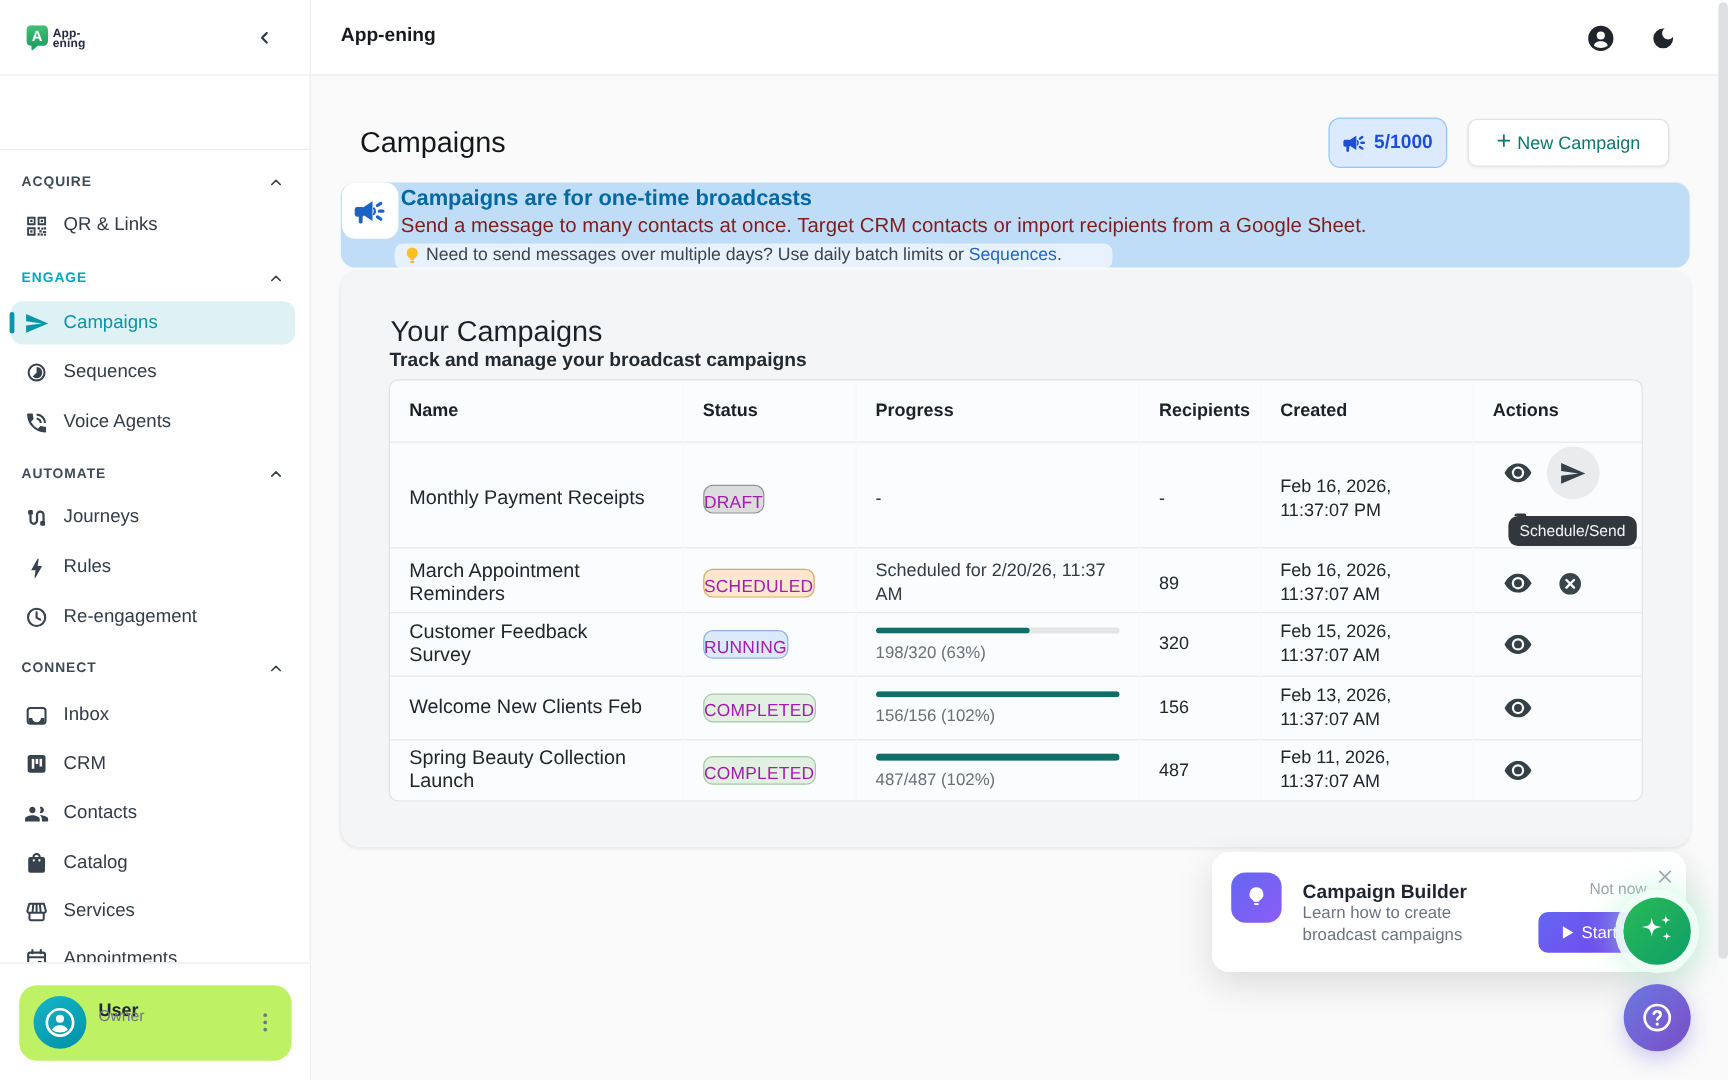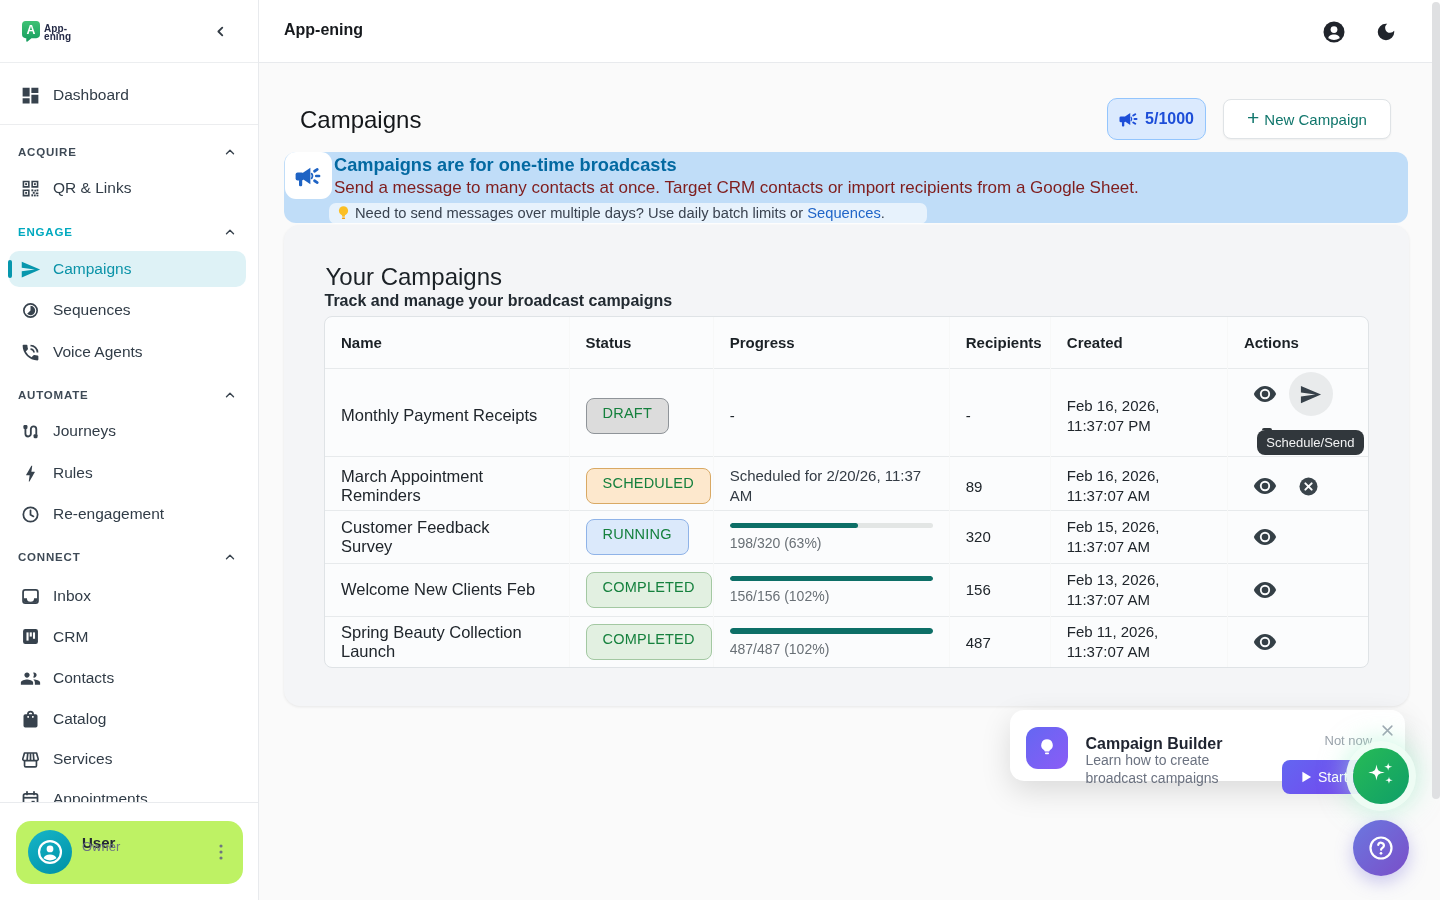--- a/index.html
+++ b/index.html
@@ -44,36 +44,36 @@
 #twrap{position:absolute;left:40.5px;top:91px;width:1044.5px;height:352.5px;background:#fbfcfd;border:1px solid #dfe3e6;border-radius:8px;overflow:hidden}
 table{border-collapse:collapse;width:1042.5px;table-layout:fixed}
 th{border-right:1px solid #f7f8f8;text-align:left;font-size:15px;font-weight:bold;color:#1b2126;padding:0 0 0 16px;height:52px}
 td{border-right:1px solid #f7f8f8;padding:0 0 0 16px;vertical-align:middle;font-size:16.5px;color:#20262c}
 tbody tr{border-top:1px solid #e7eaec}
 td:last-child,th:last-child{border-right:none}
 .r2 td{padding-top:6px}
 .r1 td{padding-top:6px}
 .sub2{font-size:15px;color:#333b44;line-height:20px}
 .created{font-size:15px;color:#20262c;line-height:20px}
-.badge{display:inline-block;height:36px;line-height:29px;padding:0 16px;border-radius:8px;font-size:14.5px;letter-spacing:.2px;color:#15803d;border:1px solid}
+.badge{display:inline-block;height:24px;line-height:29px;padding:0 0;border-radius:8px;font-size:14.5px;letter-spacing:.2px;color:#a21caf;border:1px solid}
 .b-draft{background:#dcdcdc;border-color:#8f9499}
 .b-sched{background:#fde8cd;border-color:#d9a964}
 .b-run{background:#dbe9fb;border-color:#8fb3e8}
 .b-done{background:#e2f0e1;border-color:#a3c8a2}
 .pwrap{width:203px}
 .pbar{height:5.5px;border-radius:3px;background:#e3e6e5;overflow:hidden}
 .pfill{height:100%;background:#0d6f67;border-radius:3px}
 .plabel{margin-top:7px;font-size:14px;color:#697076}
 .acts{display:flex;align-items:center;gap:2px}
 .eyebtn{width:43px;height:40px;display:flex;align-items:center;justify-content:center}
 .sendcirc{width:44px;height:44px;border-radius:50%;background:#e9ebec;display:flex;align-items:center;justify-content:center}
 .xbtn{width:40px;height:40px;display:flex;align-items:center;justify-content:center}
 #tooltip{position:absolute;left:29px;top:61px;width:107px;height:25px;background:#31373c;border-radius:8px;color:#f2f3f4;font-size:13px;display:flex;align-items:center;justify-content:center;white-space:nowrap}
 
-#popup{position:absolute;left:1009.5px;top:710px;width:395.5px;height:71px;background:#fff;border-radius:14px;box-shadow:0 10px 30px rgba(0,0,0,.13)}
+#popup{position:absolute;left:1009.5px;top:710px;width:395.5px;height:100px;background:#fff;border-radius:14px;box-shadow:0 10px 30px rgba(0,0,0,.13)}
 #bulb{position:absolute;left:16px;top:17px;width:42px;height:42px;border-radius:12px;background:linear-gradient(135deg,#6467f2,#8b5cf6);display:flex;align-items:center;justify-content:center}
 #ptitle{position:absolute;left:76px;top:25px;font-size:16px;font-weight:bold;color:#1f2430}
 #pbody{position:absolute;left:76px;top:41px;font-size:14px;color:#6b7280;line-height:18px}
 #notnow{position:absolute;left:315px;top:23px;font-size:13px;color:#9aa2ab}
 #startbtn{position:absolute;left:272.5px;top:50px;width:112px;height:34px;border-radius:8px;background:linear-gradient(135deg,#6366f1,#7c3aed);color:#fff;font-size:14px;display:flex;align-items:center;gap:6px;padding-left:19px;overflow:hidden;white-space:nowrap}
 #pclose{position:absolute;left:370px;top:13px;color:#9ca3af}
 #greenbtn{position:absolute;left:1353px;top:748px;width:55.5px;height:55.5px;border-radius:50%;background:linear-gradient(135deg,#27bb56,#0f9e68);box-shadow:0 0 0 7px rgba(240,253,245,.9),0 0 24px 10px rgba(167,243,208,.5);display:flex;align-items:center;justify-content:center}
 #helpbtn{position:absolute;left:1352.5px;top:820px;width:56px;height:56px;border-radius:50%;background:linear-gradient(135deg,#6b78e0,#7a4ec8);box-shadow:0 6px 18px rgba(109,99,216,.35);display:flex;align-items:center;justify-content:center}
 #sbar{position:absolute;left:1432px;top:2px;width:8px;height:797px;border-radius:4px;background:#dfe0e2}
 </style></head>
@@ -284,26 +284,20 @@
         </defs>
    <path fill="url(#lg)" d="M4 0h11a4 4 0 0 1 4 4v10a4 4 0 0 1-4 4h-5l-4.2 3.6c-.7.6-1.3.2-1.3-.6V18H4a4 4 0 0 1-4-4V4a4 4 0 0 1 4-4z"></path>
    <text x="9.5" y="13.6" text-anchor="middle" font-size="13" font-weight="bold" fill="#fff" font-family="Liberation Sans">A</text>
   </svg>
   <div id="brand">App-<br>ening</div>
   <svg id="collapse" width="17" height="17" viewBox="0 0 24 24" fill="none" stroke="#333c45" stroke-width="2.6" stroke-linecap="round" stroke-linejoin="round">
         <path d="M14.5 6.5 9 12l5.5 5.5"></path>
       </svg>
  </div>
  <div id="nav">
-  <div class="item" style="top:13px">
-        <svg width="21" height="21" viewBox="0 0 24 24" fill="#37424d">
-          <path d="M3 13h8V3H3v10zm0 8h8v-6H3v6zm10 0h8V11h-8v10zm0-18v6h8V3h-8z"></path>
-        </svg>
-        <span class="lbl">Dashboard</span>
-      </div>
   <div class="divider" style="top:59.5px"></div>
   <div class="sect" style="top:81px">ACQUIRE<svg class="chev" width="16" height="14" viewBox="0 0 24 24" fill="none" stroke="#39444f" stroke-width="2.4" stroke-linecap="round" stroke-linejoin="round">
           <path d="M6 15l6-6 6 6"></path>
         </svg></div>
   <div class="item" style="top:106px">
         <svg width="21" height="21" viewBox="0 0 24 24" fill="#37424d">
           <path d="M3 3h8v8H3zm1.8 1.8v4.4h4.4V4.8z"></path>
           <rect x="5.9" y="5.9" width="2.2" height="2.2"></rect>
           <path d="M13 3h8v8h-8zm1.8 1.8v4.4h4.4V4.8z"></path>
           <rect x="15.9" y="5.9" width="2.2" height="2.2"></rect>

